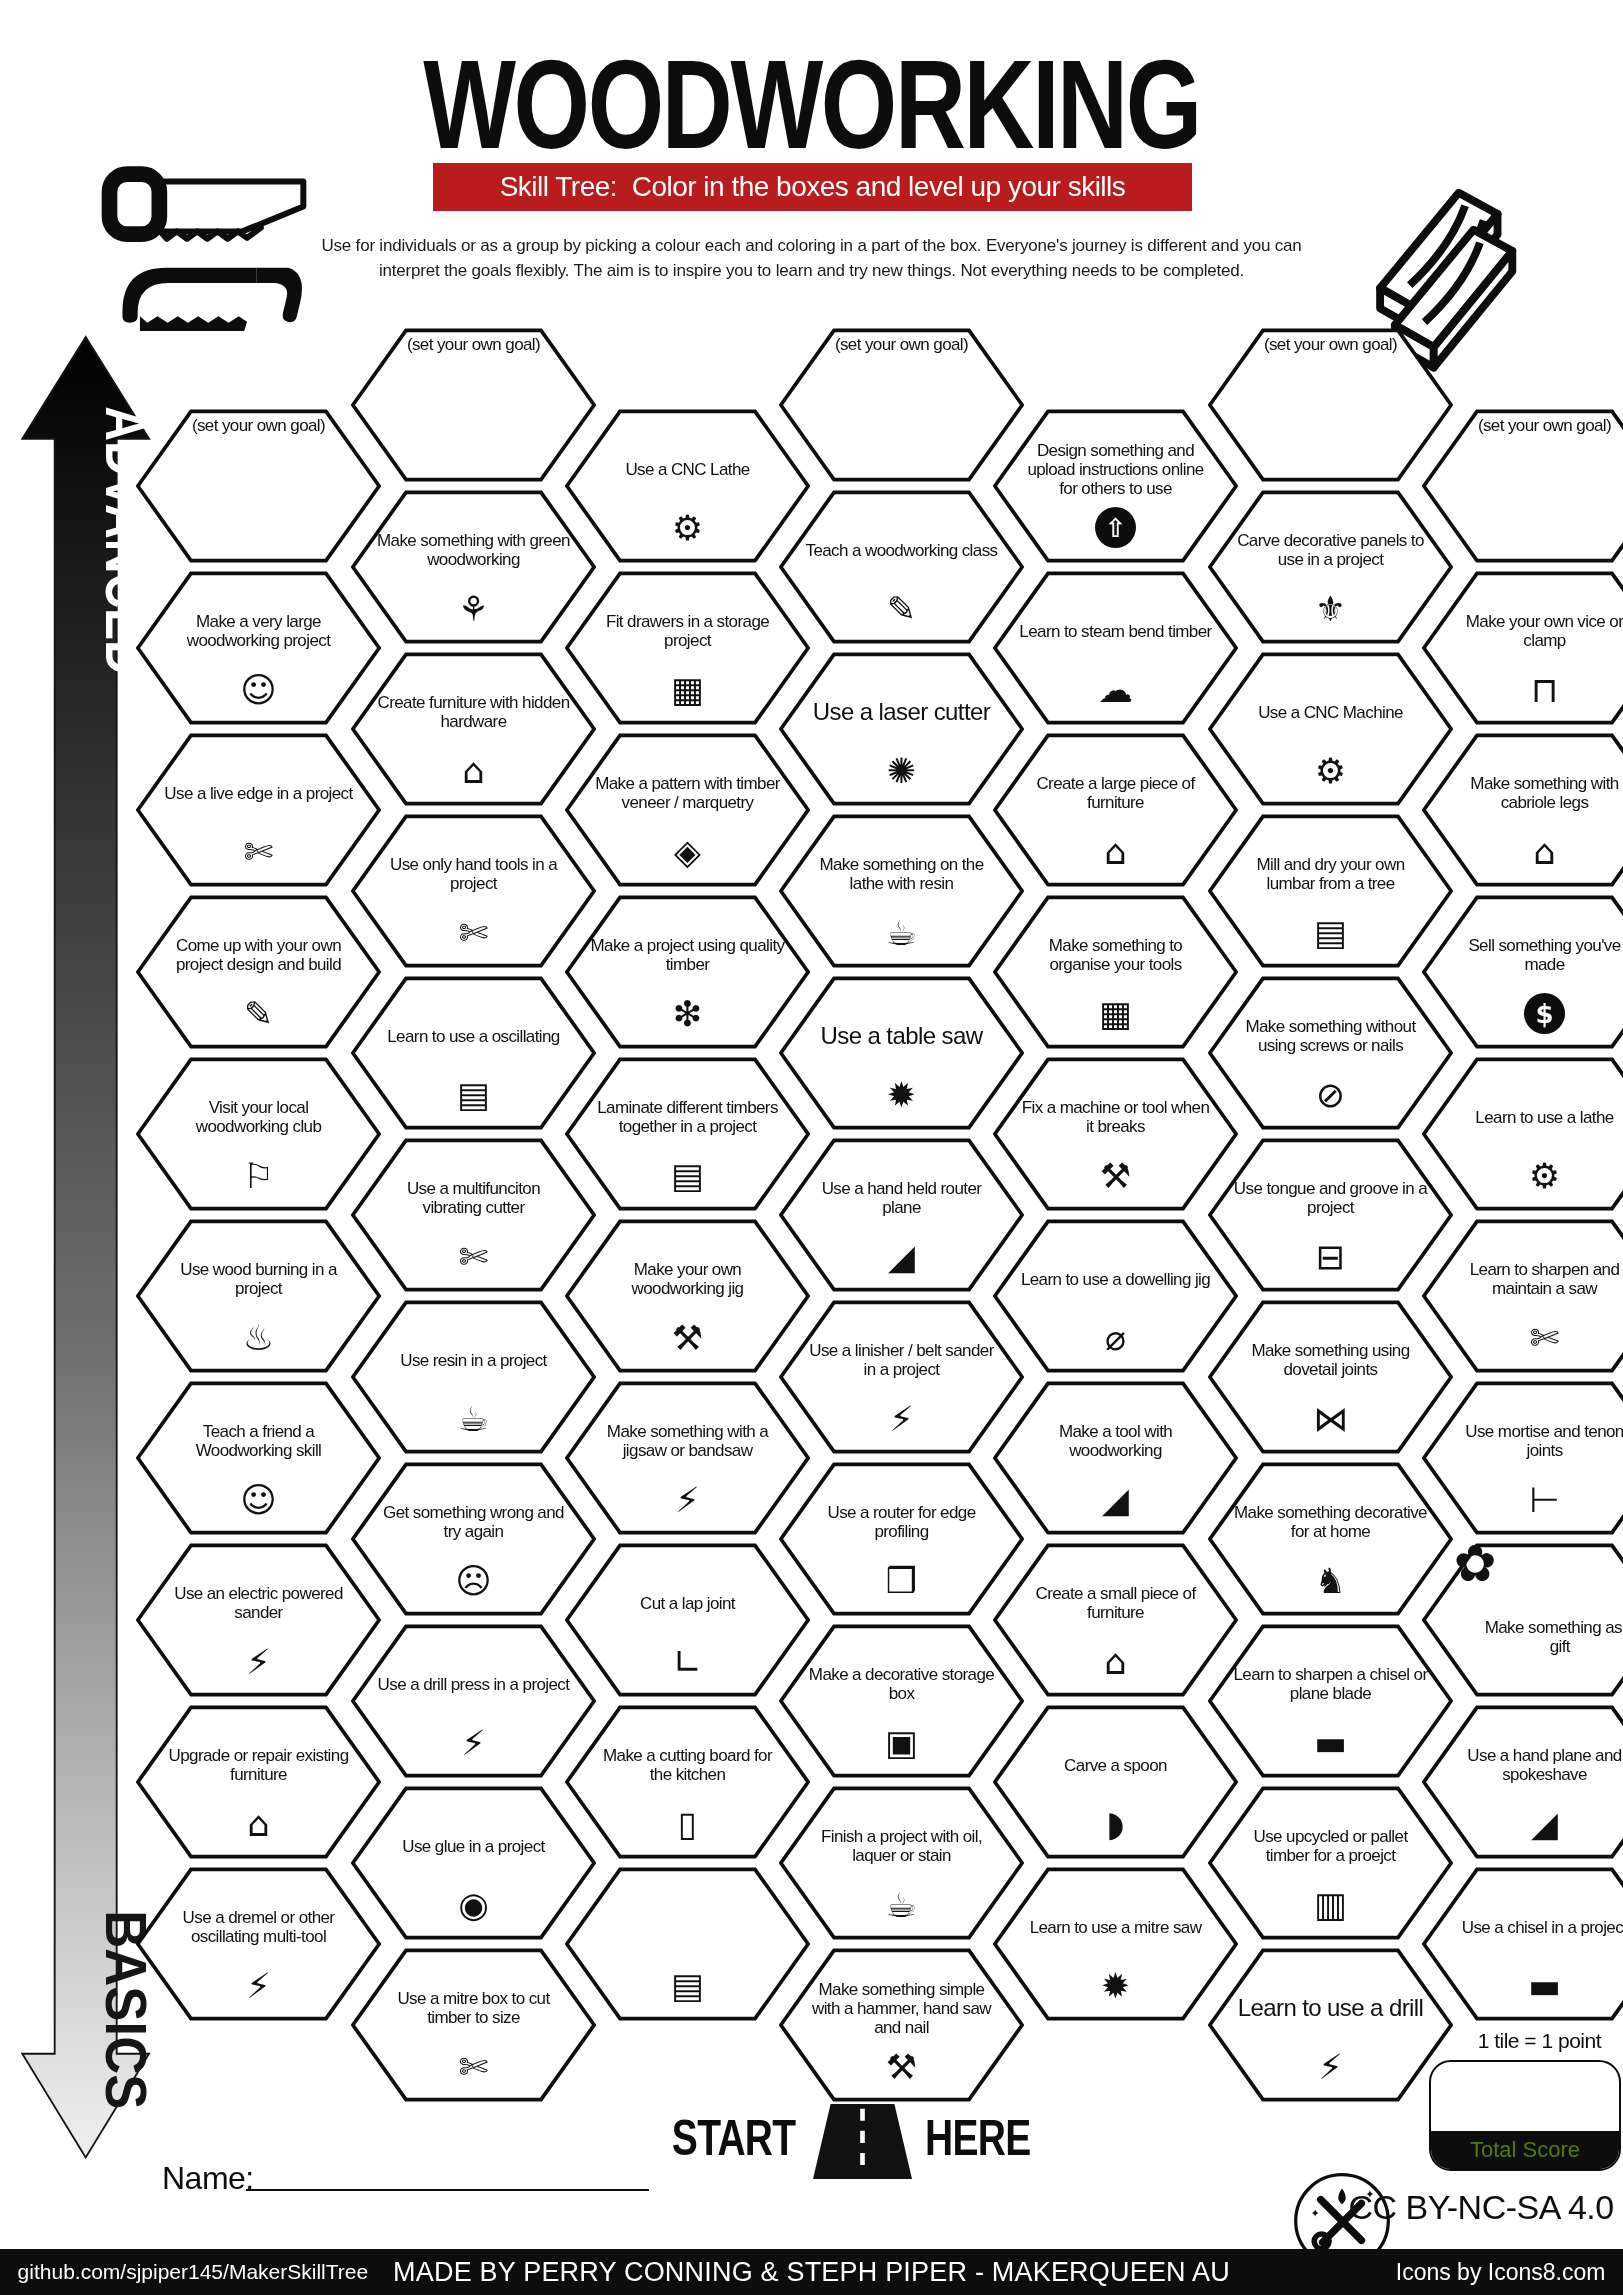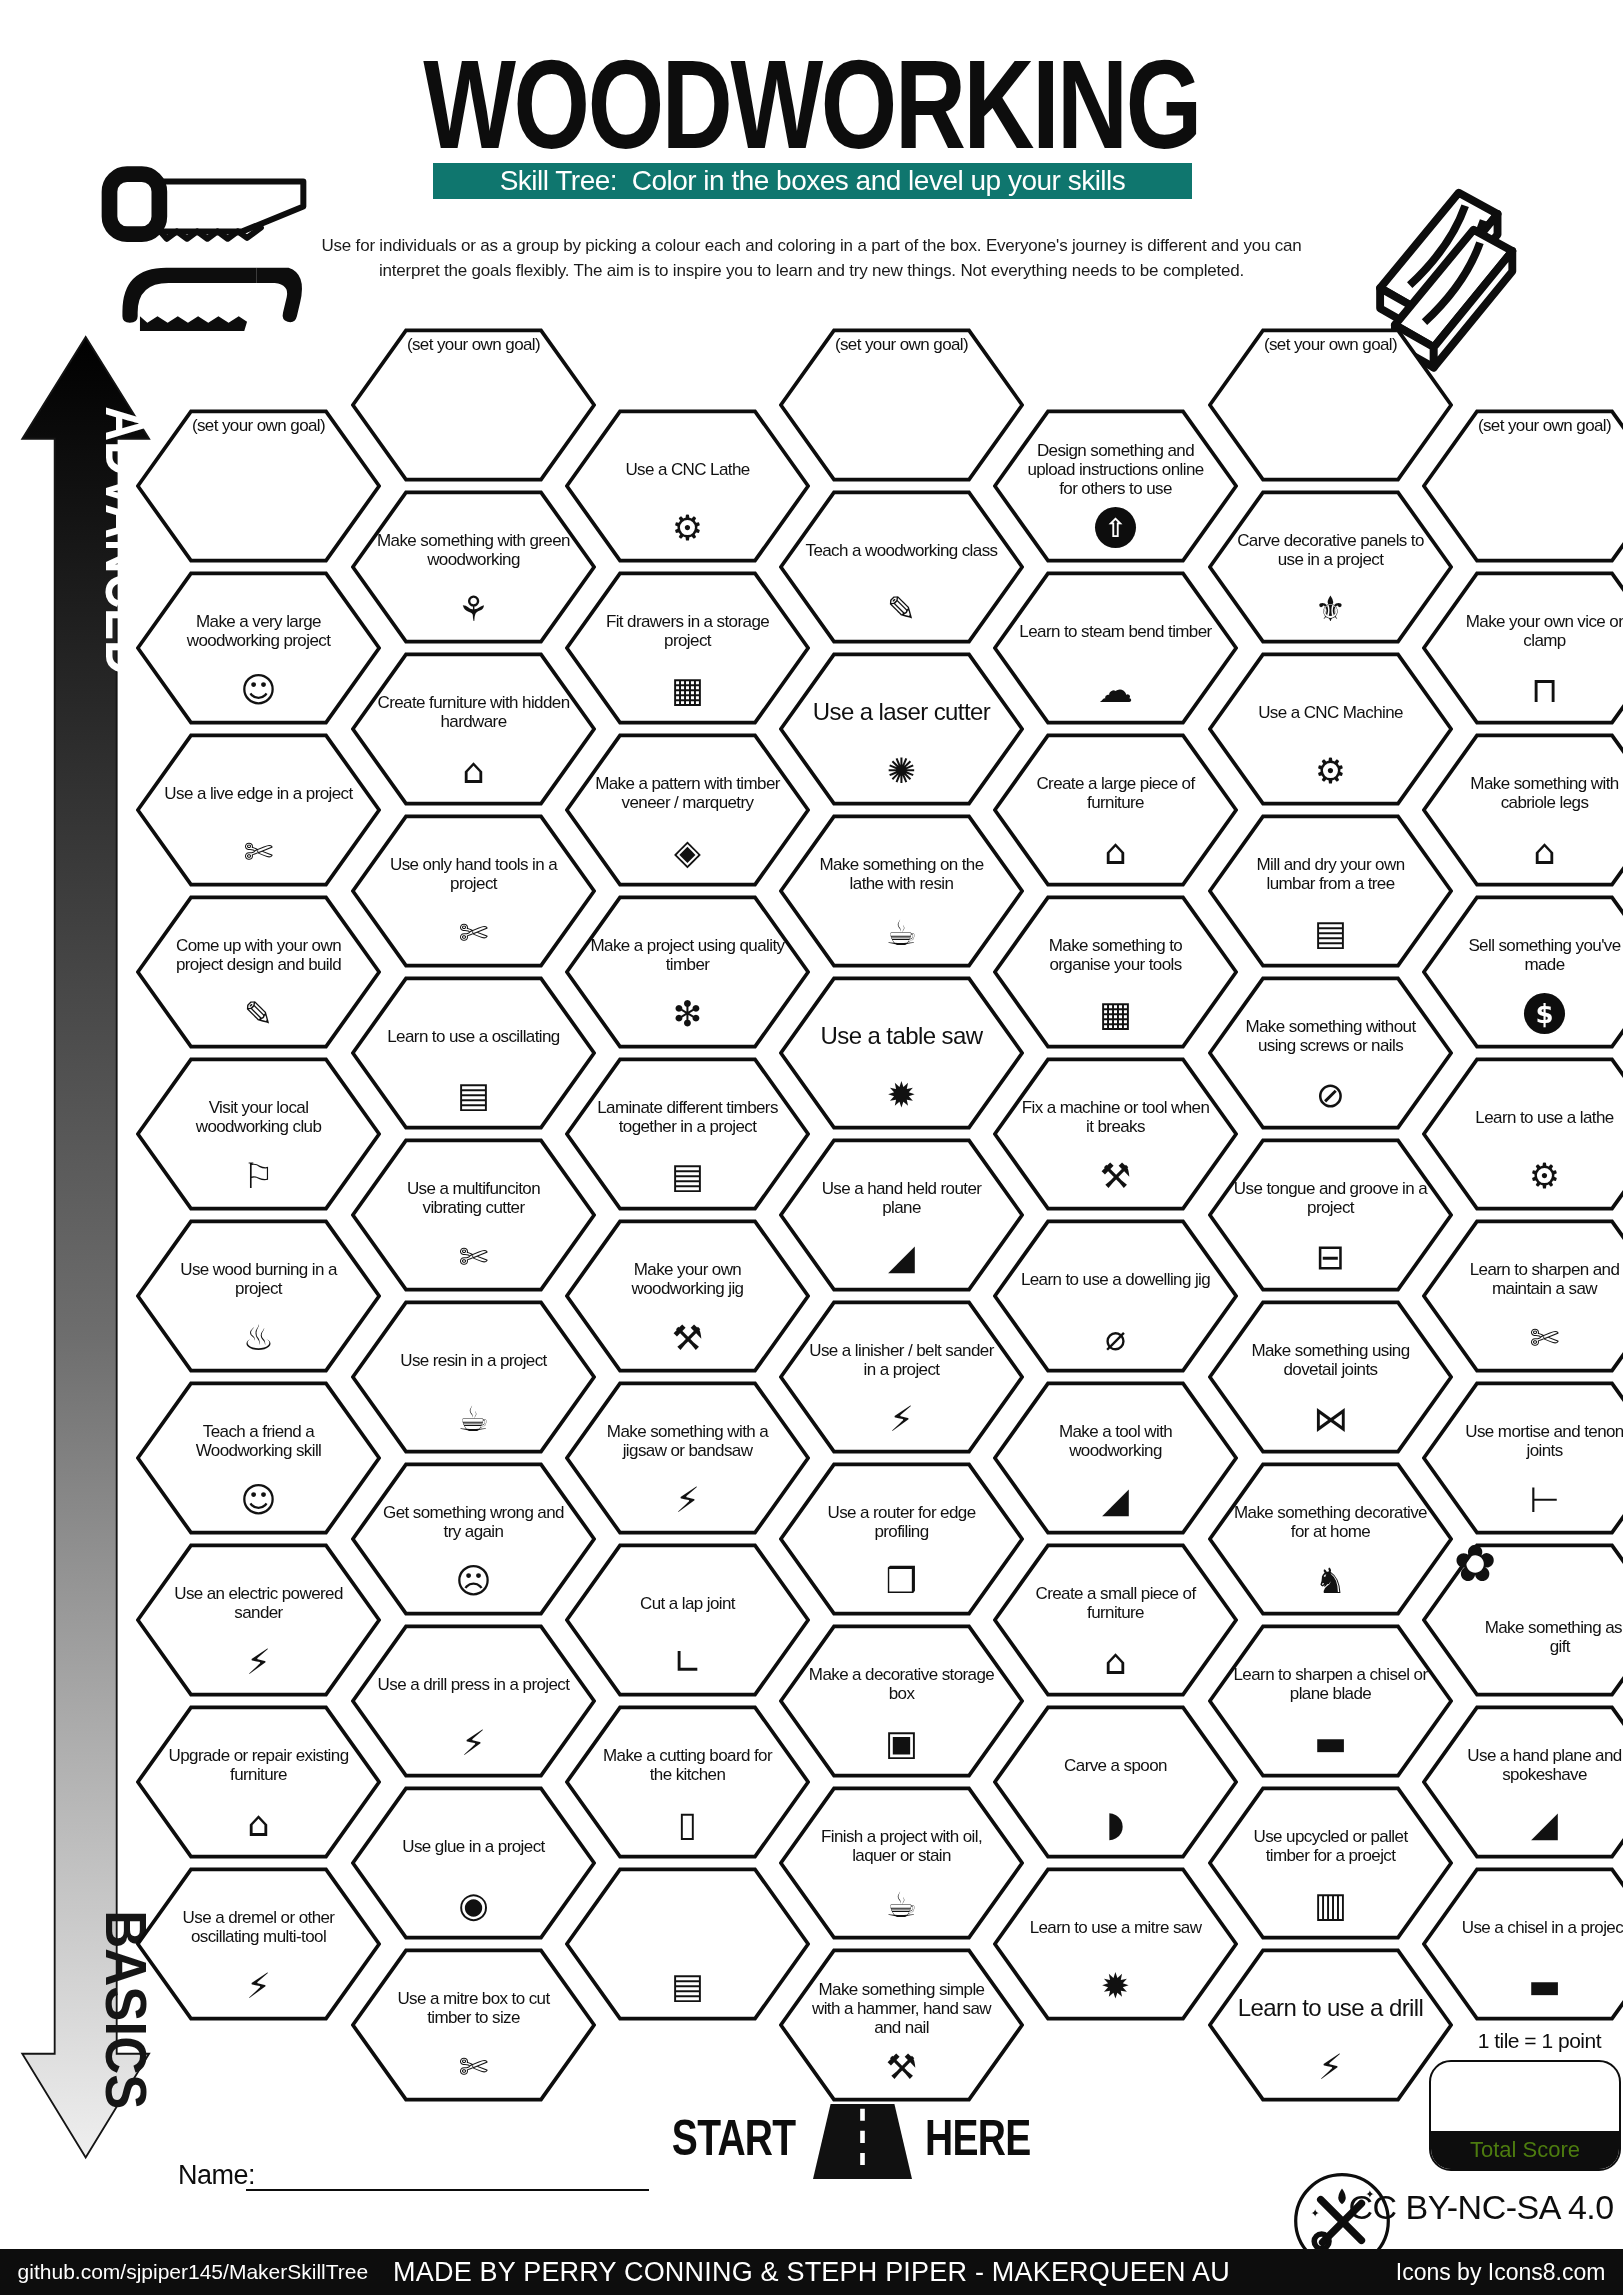--- a/index.html
+++ b/index.html
@@ -3,22 +3,22 @@
 <meta charset="utf-8">
 <style>
   html,body{margin:0;padding:0;background:#888;}
   .page{position:relative;width:1623px;height:2295px;background:#ffffff;
         font-family:"Liberation Sans",sans-serif;color:#0d0d0d;overflow:hidden;}
 
   
   .title{position:absolute;left:0;right:0;top:31px;text-align:center;
          font-size:117px;font-weight:700;letter-spacing:-2.8px;
          transform:scale(0.84,1.08);transform-origin:50% 0;white-space:nowrap;}
-  .subtitle-bar{position:absolute;left:433px;top:163px;width:759px;height:36px;
-         background:#0f766e;display:flex;align-items:center;justify-content:center;}
+  .subtitle-bar{position:absolute;left:433px;top:163px;width:759px;height:48px;
+         background:#b91c1c;display:flex;align-items:center;justify-content:center;}
   .subtitle-bar span{color:#fff;font-size:28px;font-weight:400;letter-spacing:-0.5px;white-space:pre;}
   .intro{position:absolute;left:210px;top:234px;width:1203px;text-align:center;
          font-size:17px;line-height:1.45;color:#1a1a1a;letter-spacing:-0.2px;}
 
   
   .level-arrow{position:absolute;left:0;top:0;}
   .arrow-word{fill:#ffffff;font-family:"Liberation Sans",sans-serif;font-weight:700;}
   .arrow-word.dark{fill:#161616;}
 
   
@@ -43,21 +43,21 @@
   .hex.gift .hex-icon{top:-6%;left:-139px;font-size:51px;}
 
   
   .start-label,.here-label{position:absolute;top:2109px;font-size:50px;font-weight:700;
         letter-spacing:-0.9px;transform:scaleX(0.78);white-space:nowrap;}
   .start-label{right:828px;transform-origin:100% 50%;}
   .here-label{left:925px;transform-origin:0 50%;}
   .road-icon{position:absolute;left:813px;top:2104px;}
 
   
-  .name-row{position:absolute;left:178px;top:2160px;font-size:27px;letter-spacing:-0.5px;}
+  .name-row{position:absolute;left:162px;top:2160px;font-size:32px;letter-spacing:-0.5px;}
   .name-line{position:absolute;left:246px;top:2189px;width:403px;border-bottom:2.8px solid #0d0d0d;}
   .tile-note{position:absolute;left:1407px;top:2029px;width:194px;text-align:right;
              font-size:21px;letter-spacing:-0.5px;}
   .score-box{position:absolute;left:1429px;top:2060px;width:188px;height:107px;
              border:2.8px solid #0d0d0d;border-radius:22px;background:#fff;overflow:hidden;}
   .score-bar{position:absolute;left:0;right:0;bottom:0;height:38px;background:#0d0d0d;
              display:flex;align-items:center;justify-content:center;color:#4d7c0f;font-size:22px;}
   .cc-badge{position:absolute;left:1292px;top:2171px;}
   .license{position:absolute;right:9.3px;top:2188px;font-size:34px;letter-spacing:-0.5px;}
 

